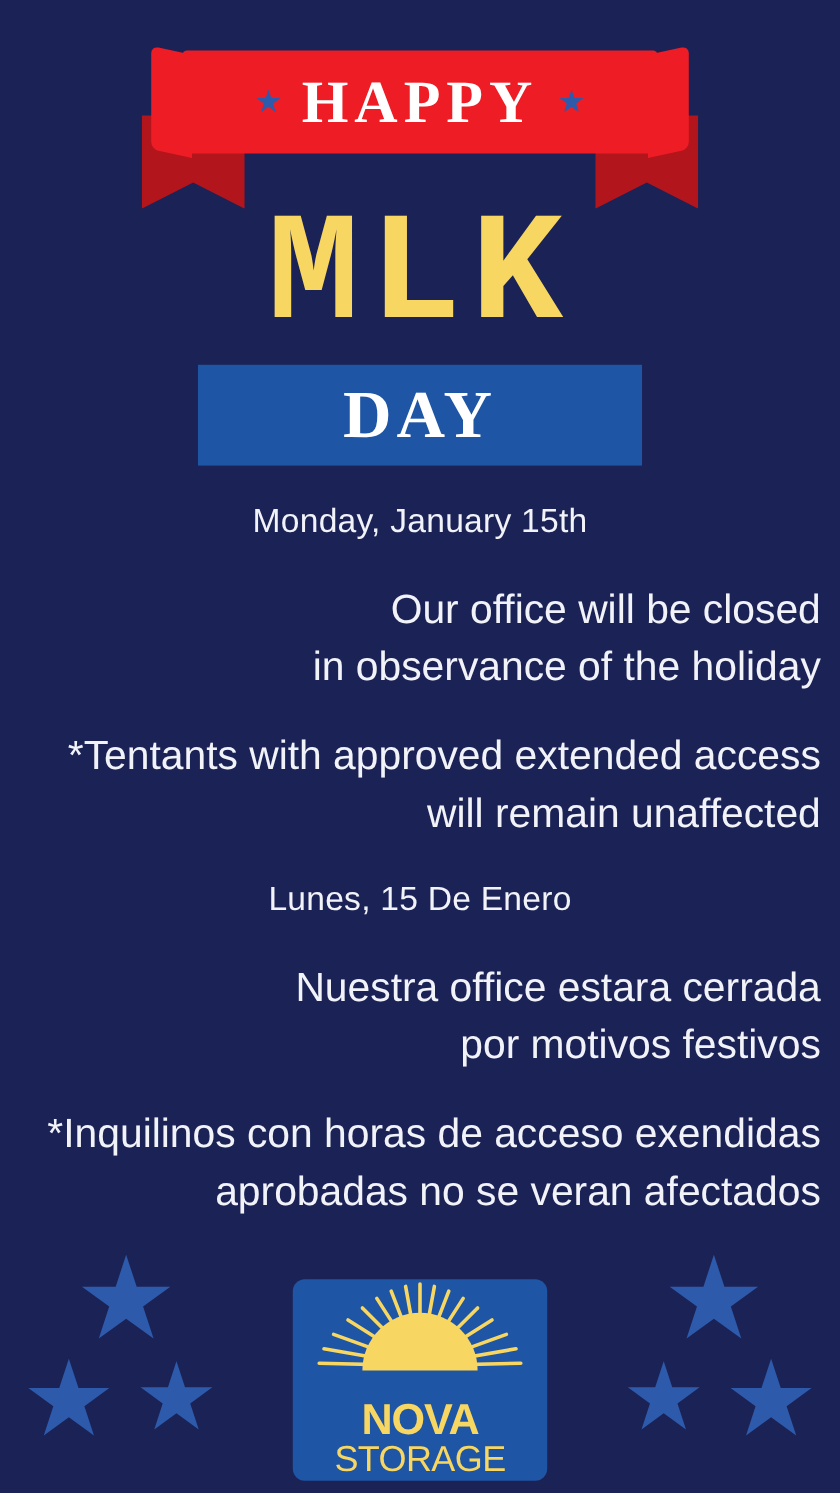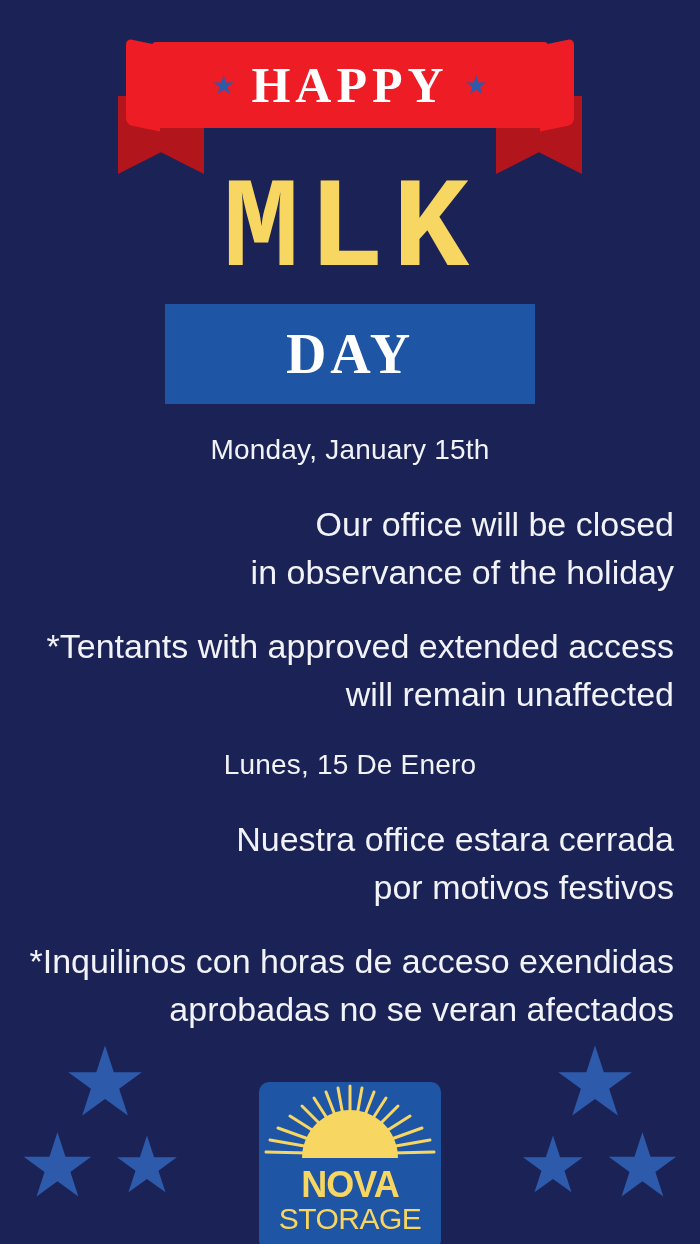--- a/index.html
+++ b/index.html
@@ -102,42 +102,42 @@
     color: #f7d661;
     font-family: Liberation Mono, monospace;
     font-weight: bold;
     font-size: 128px;
     line-height: 0.95;
     letter-spacing: 8px;
     margin-top: -8px;
   }
   .day-bar {
     width: 370px;
-    height: 100px;
+    height: 84px;
     margin: 12px auto 0;
     background: #1f55a5;
     display: flex;
     align-items: center;
     justify-content: center;
   }
   .day-text {
     color: #ffffff;
     font-family: "Liberation Serif", serif;
     font-weight: bold;
     font-size: 56px;
     letter-spacing: 4px;
   }
 
   
   .body-text {
     position: relative;
     z-index: 2;
     text-align: center;
     color: #f2f3f8;
-    padding: 0 26px;
+    padding: 0 16px;
   }
   .date-line {
     font-size: 28px;
     margin-top: 30px;
     letter-spacing: 0.2px;
   }
   .para {
     font-size: 34px;
     line-height: 1.42;
     margin-top: 34px;
@@ -148,31 +148,31 @@
 
   
   .logo-wrap {
     position: relative;
     z-index: 2;
     display: flex;
     justify-content: center;
     margin-top: 48px;
   }
   .logo {
-    width: 182px;
+    width: 212px;
     height: 168px;
     background: #1f55a5;
     border-radius: 10px;
     position: relative;
     overflow: hidden;
     display: flex;
     flex-direction: column;
     align-items: center;
     justify-content: flex-end;
-    padding-bottom: 15px;
+    padding-bottom: 1px;
   }
   .sunburst {
     position: absolute;
     top: -2px;
     left: 50%;
     transform: translateX(-50%);
     width: 176px;
     height: 92px;
   }
   .logo-name {

